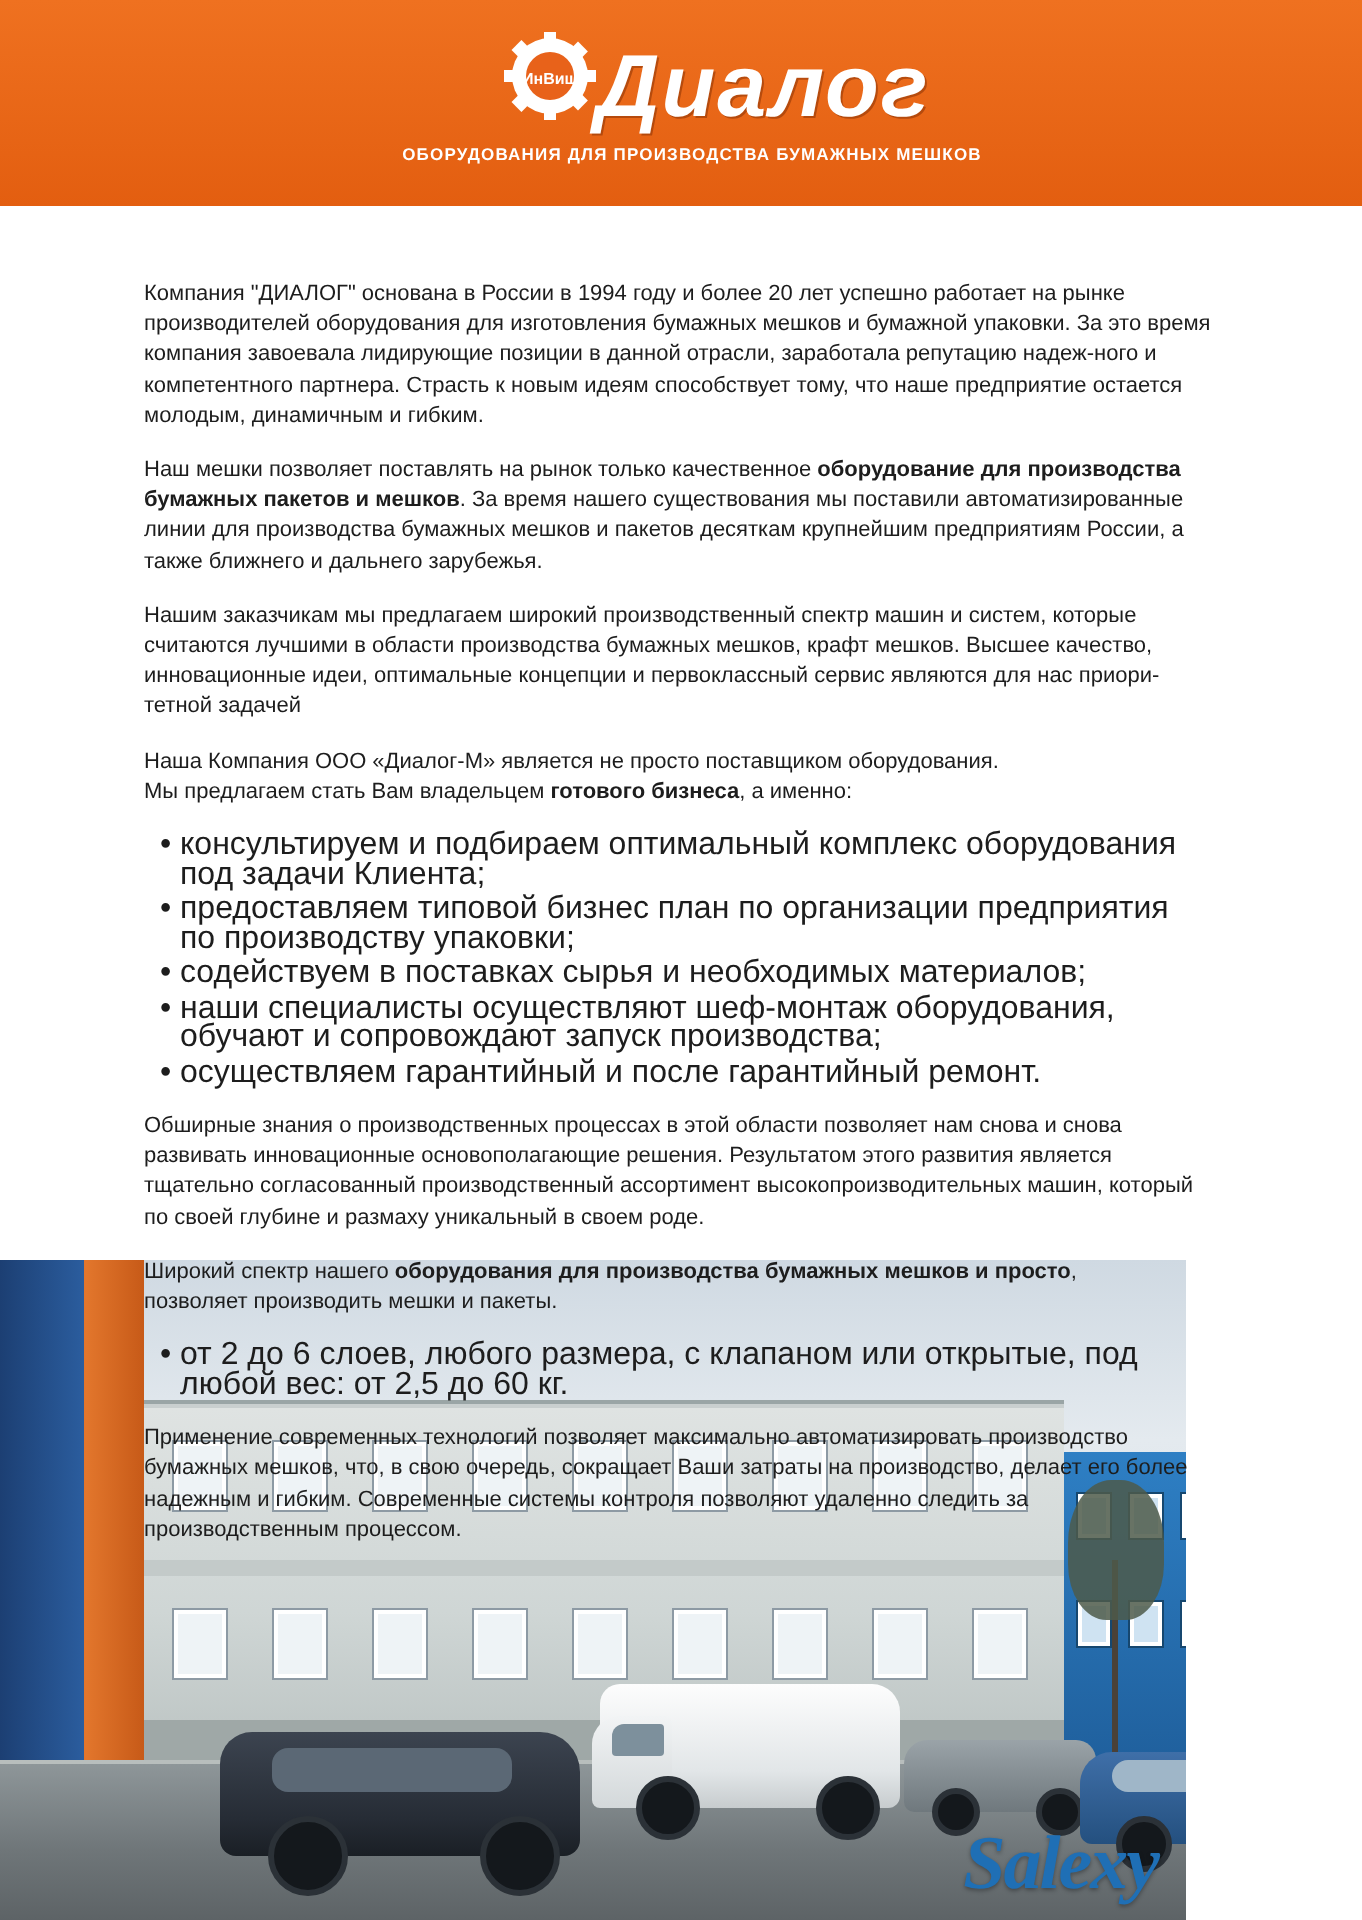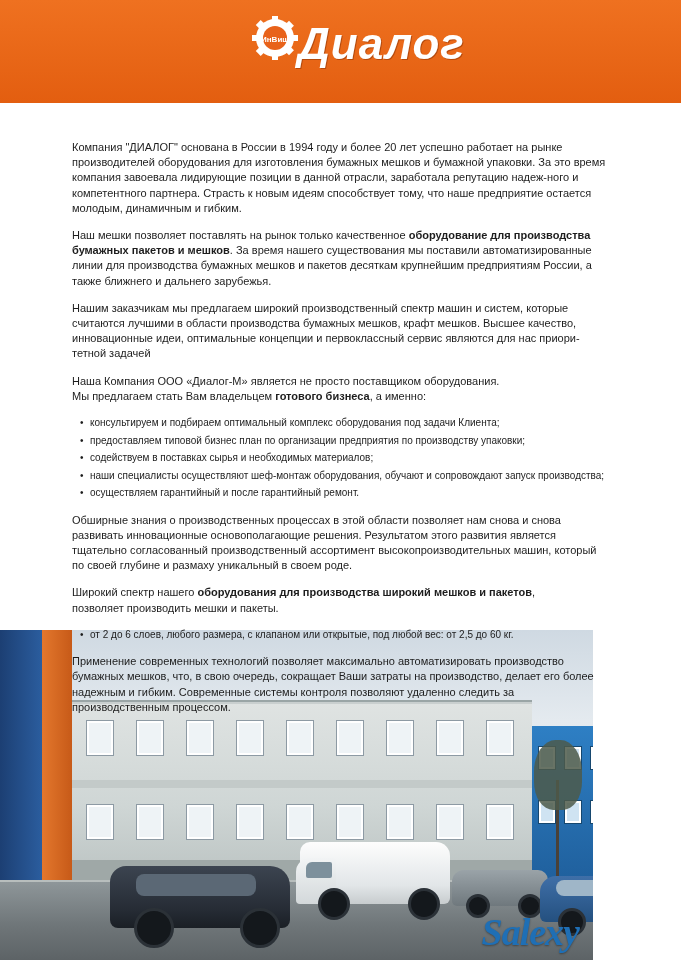--- a/index.html
+++ b/index.html
@@ -98,21 +98,21 @@
   .para b { font-weight: bold; }
   .bullets {
     margin: 0 0 12px 0;
     padding: 0;
     list-style: none;
   }
   .bullets li {
     position: relative;
     padding-left: 12px;
     margin-bottom: 3px;
-    font-size: 10px;
+    font-size: 16px;
     line-height: 14.5px;
   }
   .bullets li::before {
     content: "•";
     position: absolute;
     left: 2px;
     top: 0;
   }
   .bullets.indented { margin-left: 6px; }
 
@@ -307,20 +307,21 @@
               <rect x="44" y="6" width="7" height="6" transform="rotate(45 47 9)"></rect>
               <rect x="15" y="32" width="7" height="6" transform="rotate(45 18 35)"></rect>
               <rect x="44" y="32" width="7" height="6" transform="rotate(-45 47 35)"></rect>
             </g>
             <circle cx="33" cy="22" r="12" fill="#e8621a"></circle>
             <text x="33" y="26" font-family="Liberation Sans, sans-serif" font-size="8" font-weight="bold" fill="#ffffff" text-anchor="middle">ИнВиш</text>
           </svg>
         </div>
 
         <div class="logo-word">Диалог</div>
+        <div class="logo-tagline">ОБОРУДОВАНИЯ ДЛЯ ПРОИЗВОДСТВА БУМАЖНЫХ МЕШКОВ</div>
       </div>
     </div>
   </div>
 
   <div class="content">
 
     <p class="para">Компания "ДИАЛОГ" основана в России в 1994 году и более 20 лет успешно работает на рынке производителей оборудования для изготовления бумажных мешков и бумажной упаковки. За это время компания завоевала лидирующие позиции в данной отрасли, заработала репутацию надеж-ного и компетентного партнера. Страсть к новым идеям способствует тому, что наше предприятие остается молодым, динамичным и гибким.</p>
 
     <p class="para"><span>Наш мешки позволяет поставлять на рынок только качественное </span><b>оборудование для производства бумажных пакетов и мешков</b><span>. За время нашего существования мы поставили автоматизированные линии для производства бумажных мешков и пакетов десяткам крупнейшим предприятиям России, а также ближнего и дальнего зарубежья.</span></p>
 
@@ -331,21 +332,21 @@
     <ul class="bullets indented">
       <li>консультируем и подбираем оптимальный комплекс оборудования под задачи Клиента;</li>
       <li>предоставляем типовой бизнес план по организации предприятия по производству упаковки;</li>
       <li>содействуем в поставках сырья и необходимых материалов;</li>
       <li><span>наши специалисты осуществляют шеф-монтаж оборудования, обучают и сопровождают запуск производства;</span></li>
       <li>осуществляем гарантийный и после гарантийный ремонт.</li>
     </ul>
 
     <p class="para">Обширные знания о производственных процессах в этой области позволяет нам снова и снова развивать инновационные основополагающие решения. Результатом этого развития является тщательно согласованный производственный ассортимент высокопроизводительных машин, который по своей глубине и размаху уникальный в своем роде.</p>
 
-    <p class="para"><span>Широкий спектр нашего </span><b>оборудования для производства широкий мешков и пакетов</b><span>,</span><br><span>позволяет  производить мешки и пакеты.</span></p>
+    <p class="para"><span>Широкий спектр нашего </span><b>оборудования для производства бумажных мешков и просто</b><span>,</span><br><span>позволяет  производить мешки и пакеты.</span></p>
 
     <ul class="bullets indented">
       <li>от 2 до 6 слоев, любого размера, с клапаном или открытые, под любой вес: от 2,5 до 60 кг.</li>
     </ul>
 
     <p class="para">Применение современных технологий позволяет максимально автоматизировать производство бумажных мешков, что, в свою очередь, сокращает Ваши затраты на производство, делает его более надежным и гибким. Современные системы контроля позволяют удаленно следить за производственным процессом.</p>
   </div>
 
   <div class="photo">
     <div class="sky"></div>

